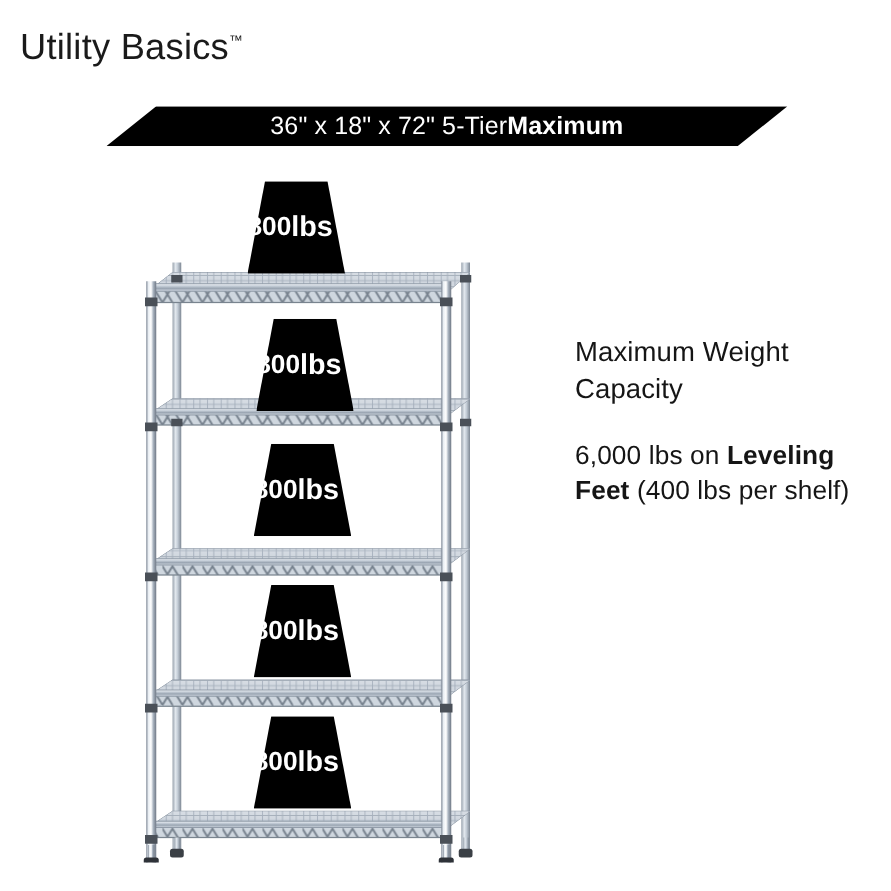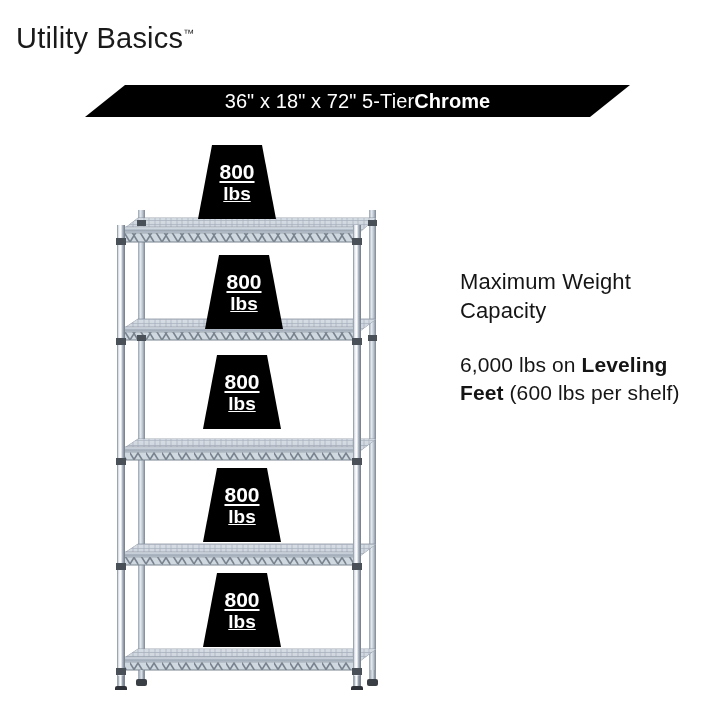--- a/index.html
+++ b/index.html
@@ -38,26 +38,26 @@
   .rack svg{display:block;}
 
   
   .badge{position:absolute;width:78px;height:74px;}
   .badge .shape{
     position:absolute;inset:0;background:#000000;
     -webkit-clip-path:polygon(14px 0,64px 0,78px 74px,0 74px);
     clip-path:polygon(14px 0,64px 0,78px 74px,0 74px);
   }
   .badge .txt{
-    position:absolute;inset:0;display:flex;flex-direction:column;
-    align-items:center;justify-content:center;
-    color:#ffffff;font-weight:700;line-height:1.12;text-decoration:underline;
+    position:absolute;inset:0;display:flex;flex-direction:row;
+    align-items:center;
+    color:#ffffff;font-weight:700;line-height:1.12;
   }
   .badge .num{font-size:21px;}
-  .badge .unit{font-size:19px;}
+  .badge .unit{font-size:23px;}
 
   
   .info{position:absolute;left:460px;top:268px;width:248px;}
   .info h2{
     margin:0;font-size:22px;font-weight:400;line-height:1.3;
     color:#151515;letter-spacing:.1px;
   }
   .info p{
     margin:26px 0 0 0;font-size:21px;font-weight:400;line-height:1.32;
     color:#151515;letter-spacing:.1px;
@@ -70,21 +70,21 @@
 <div id="page">
 
   <div class="brand">
     <span>Utility Basics</span><span class="tm">™</span>
   </div>
 
   <div class="banner-wrap">
     <div class="banner-shape"></div>
     <div class="banner-text">
       <span>36" x 18" x 72" 5-Tier </span>
-        <b>Chrome</b>
+        <b>Maximum</b>
     </div>
   </div>
 
   <div class="rack">
     <svg width="300" height="560" viewBox="0 0 300 560">
       <defs>
         <linearGradient id="postG" x1="0" y1="0" x2="1" y2="0">
           <stop offset="0%" stop-color="#7e8896"></stop>
           <stop offset="22%" stop-color="#e9eef3"></stop>
           <stop offset="48%" stop-color="#ffffff"></stop>
@@ -240,18 +240,18 @@
     <div class="txt">
       <span class="num">800</span>
       <span class="unit">lbs</span>
     </div>
   </div>
 
   <div class="info">
     <h2>Maximum Weight Capacity</h2>
 
     <p>
-      <span>6,000 lbs on </span><b>Leveling Feet</b><span> (600 lbs per shelf)</span>
+      <span>6,000 lbs on </span><b>Leveling Feet</b><span> (400 lbs per shelf)</span>
     </p>
 
   </div>
 
 </div>
 
 </body></html>

